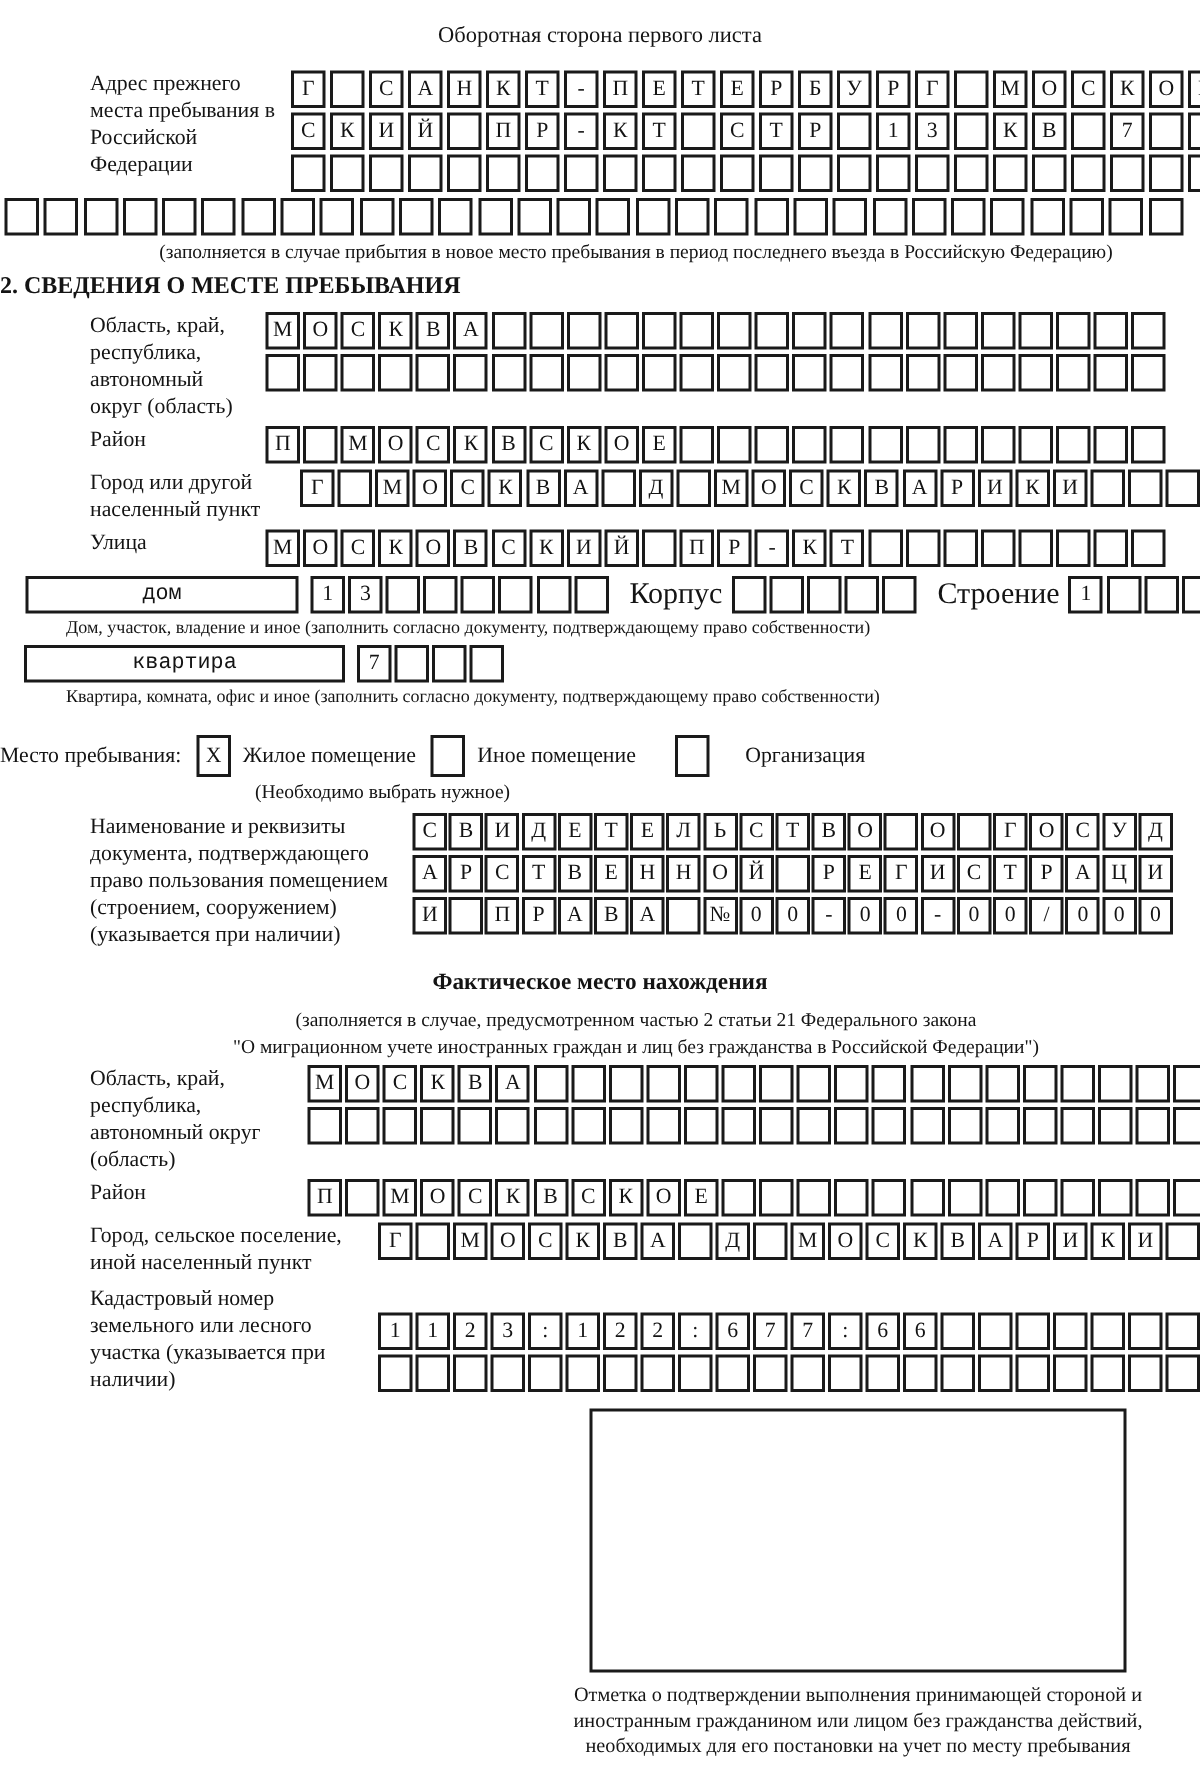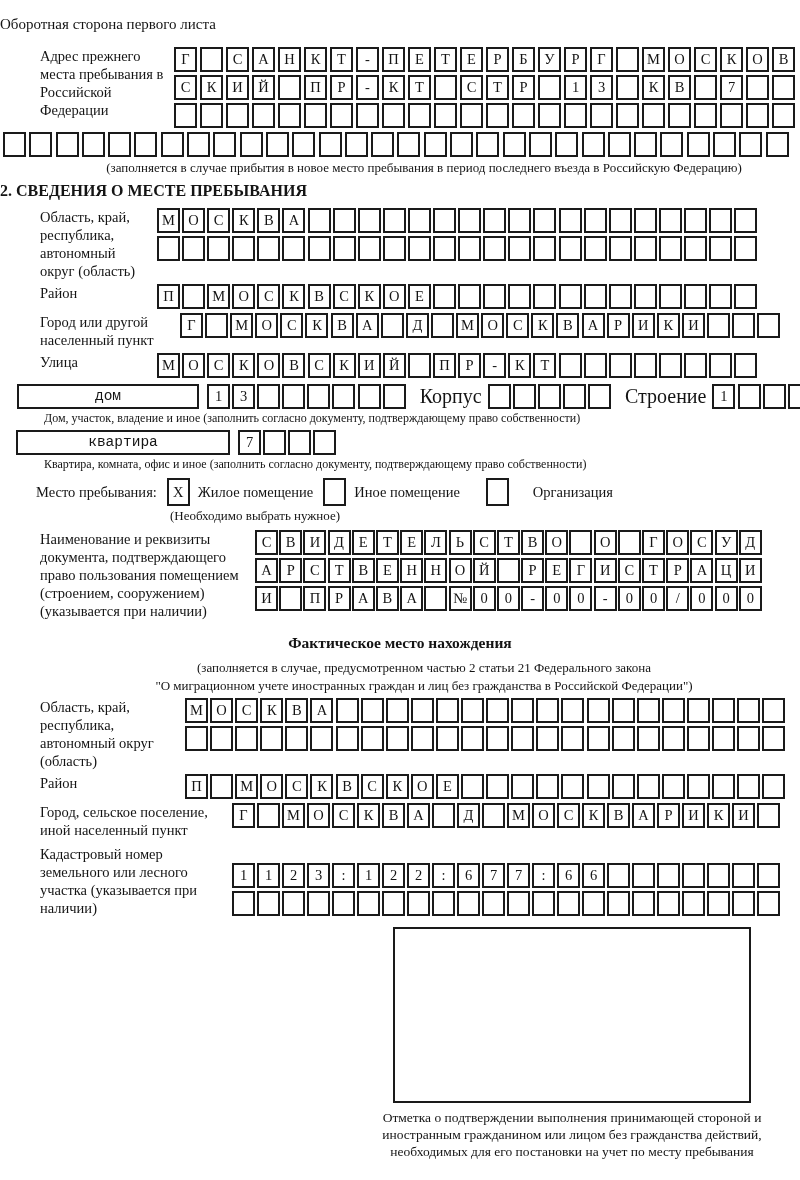--- a/index.html
+++ b/index.html
@@ -1,38 +1,38 @@
 <!DOCTYPE html>
 <html><head>
 <meta charset="utf-8">
 <style>
   html,body{margin:0;padding:0;background:#fff;}
   body{font-family:"Liberation Serif","DejaVu Serif",serif;color:#141414;}
   .page{position:relative;width:800px;height:1180px;background:#fff;overflow:hidden;box-sizing:border-box;padding-top:16px;}
-  .corner{ text-align:left;font-size:15px;margin-bottom:14px;}
+  .corner{ text-align:center;font-size:15px;margin-bottom:14px;}
   .lblcol{font-size:14.5px;line-height:18px;flex:none;box-sizing:border-box;padding-right:6px;}
-  .block{display:flex;align-items:flex-start;padding-left:40px;margin-bottom:4px;}
+  .block{display:flex;align-items:flex-start;padding-left:60px;margin-bottom:4px;}
   .rows{flex:none;}
   .cellrow{display:flex;}
   .cellrow + .cellrow{margin-top:3px;}
   .cell{width:19px;height:21px;border:2px solid #1a1a1a;flex:none;
         font-size:14.5px;line-height:21px;text-align:center;background:#fff;}
   .g-addr{gap:3px;} .g-s2{gap:2.1px;} .g-doc{gap:1.2px;} .g-full{gap:3.3px;} .g-sm{gap:2px;}
   .w-addr{width:134px;} .w-s2{width:117px;} .w-g2{width:140px;} .w-doc{width:215px;}
   .w-f1{width:145px;} .w-f2{width:192px;}
   .fullrow{padding-left:3px;margin-bottom:3px;}
   .note{font-size:13px;text-align:center;margin-bottom:4px;padding-left:48px;}
   .note-left{font-size:12px;padding-left:44px;margin:2px 0 4px 0;}
   .h2{font-size:16px;font-weight:bold;margin:6px 0 8px 0;}
   .h3{font-size:15.5px;font-weight:bold;text-align:center;margin:14px 0 8px 0;}
   .widebox{border:2px solid #1a1a1a;height:21px;line-height:21px;text-align:center;
            font-size:14.5px;flex:none;background:#fff;font-family:Liberation Mono, monospace;}
   .domrow{display:flex;align-items:center;padding-left:17px;margin:6px 0 2px 0;}
   .inline-lbl{font-size:20px;flex:none;}
-  .mestorow{display:flex;align-items:center;padding-left:36px;margin:6px 0 0 0;font-size:14.5px;}
+  .mestorow{display:flex;align-items:center;margin:18px 0 0 0;font-size:14.5px;}
   .chk{width:19px;height:24px;border:2px solid #1a1a1a;flex:none;text-align:center;
        line-height:24px;font-size:14.5px;background:#fff;}
   .mesto-note{font-size:13px;text-align:left;width:330px;margin:2px 0 6px 170px;}
   .pt18{padding-top:18px;}
   .stamp{width:354px;height:172px;border:2px solid #1a1a1a;margin:10px 0 6px 393px;background:#fff;}
   .stamp-cap{width:400px;margin-left:372px;text-align:center;font-size:13.5px;line-height:17px;}
 </style>
 </head>
 <body>
 

